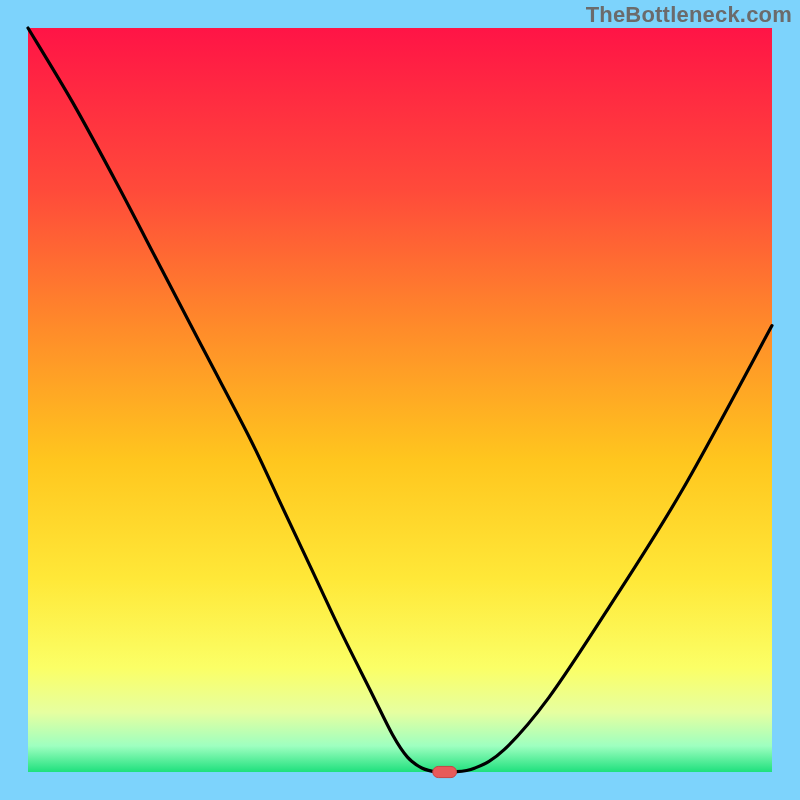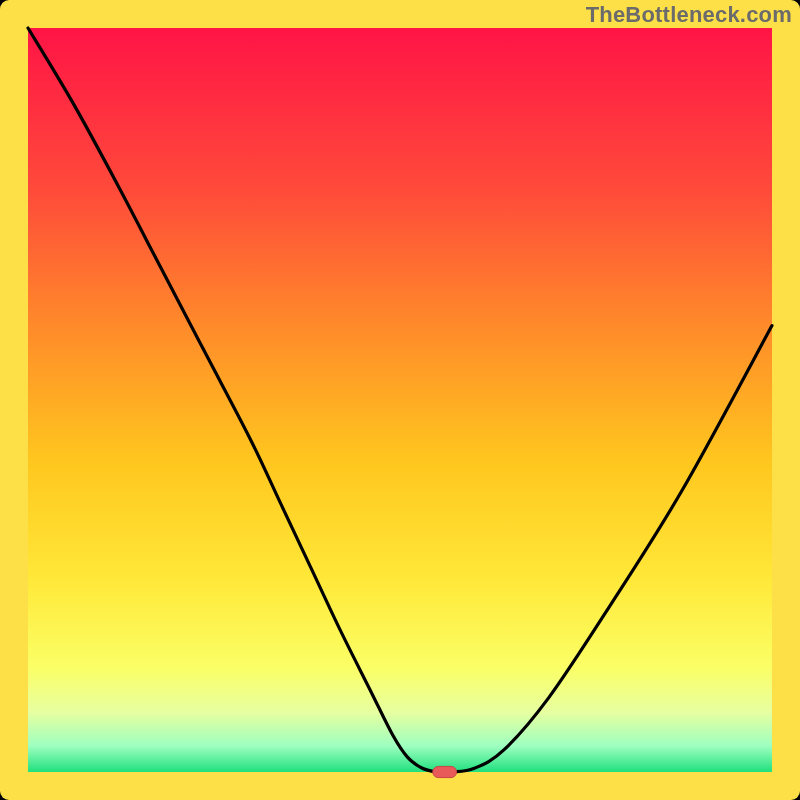--- a/index.html
+++ b/index.html
@@ -7,22 +7,21 @@
     padding: 0;
     width: 800px;
     height: 800px;
     background: #000;
     overflow: hidden;
   }
   .wrap {
     position: relative;
     width: 800px;
     height: 800px;
-    background: #fde047;
-    border-radius: 9px;
+    background: #7dd3fc;
   }
   .watermark {
     position: absolute;
     top: 2px;
     right: 8px;
     font-family: Arial, Helvetica, sans-serif;
     font-size: 22px;
     font-weight: 600;
     color: #6b6b6b;
     letter-spacing: 0.2px;

